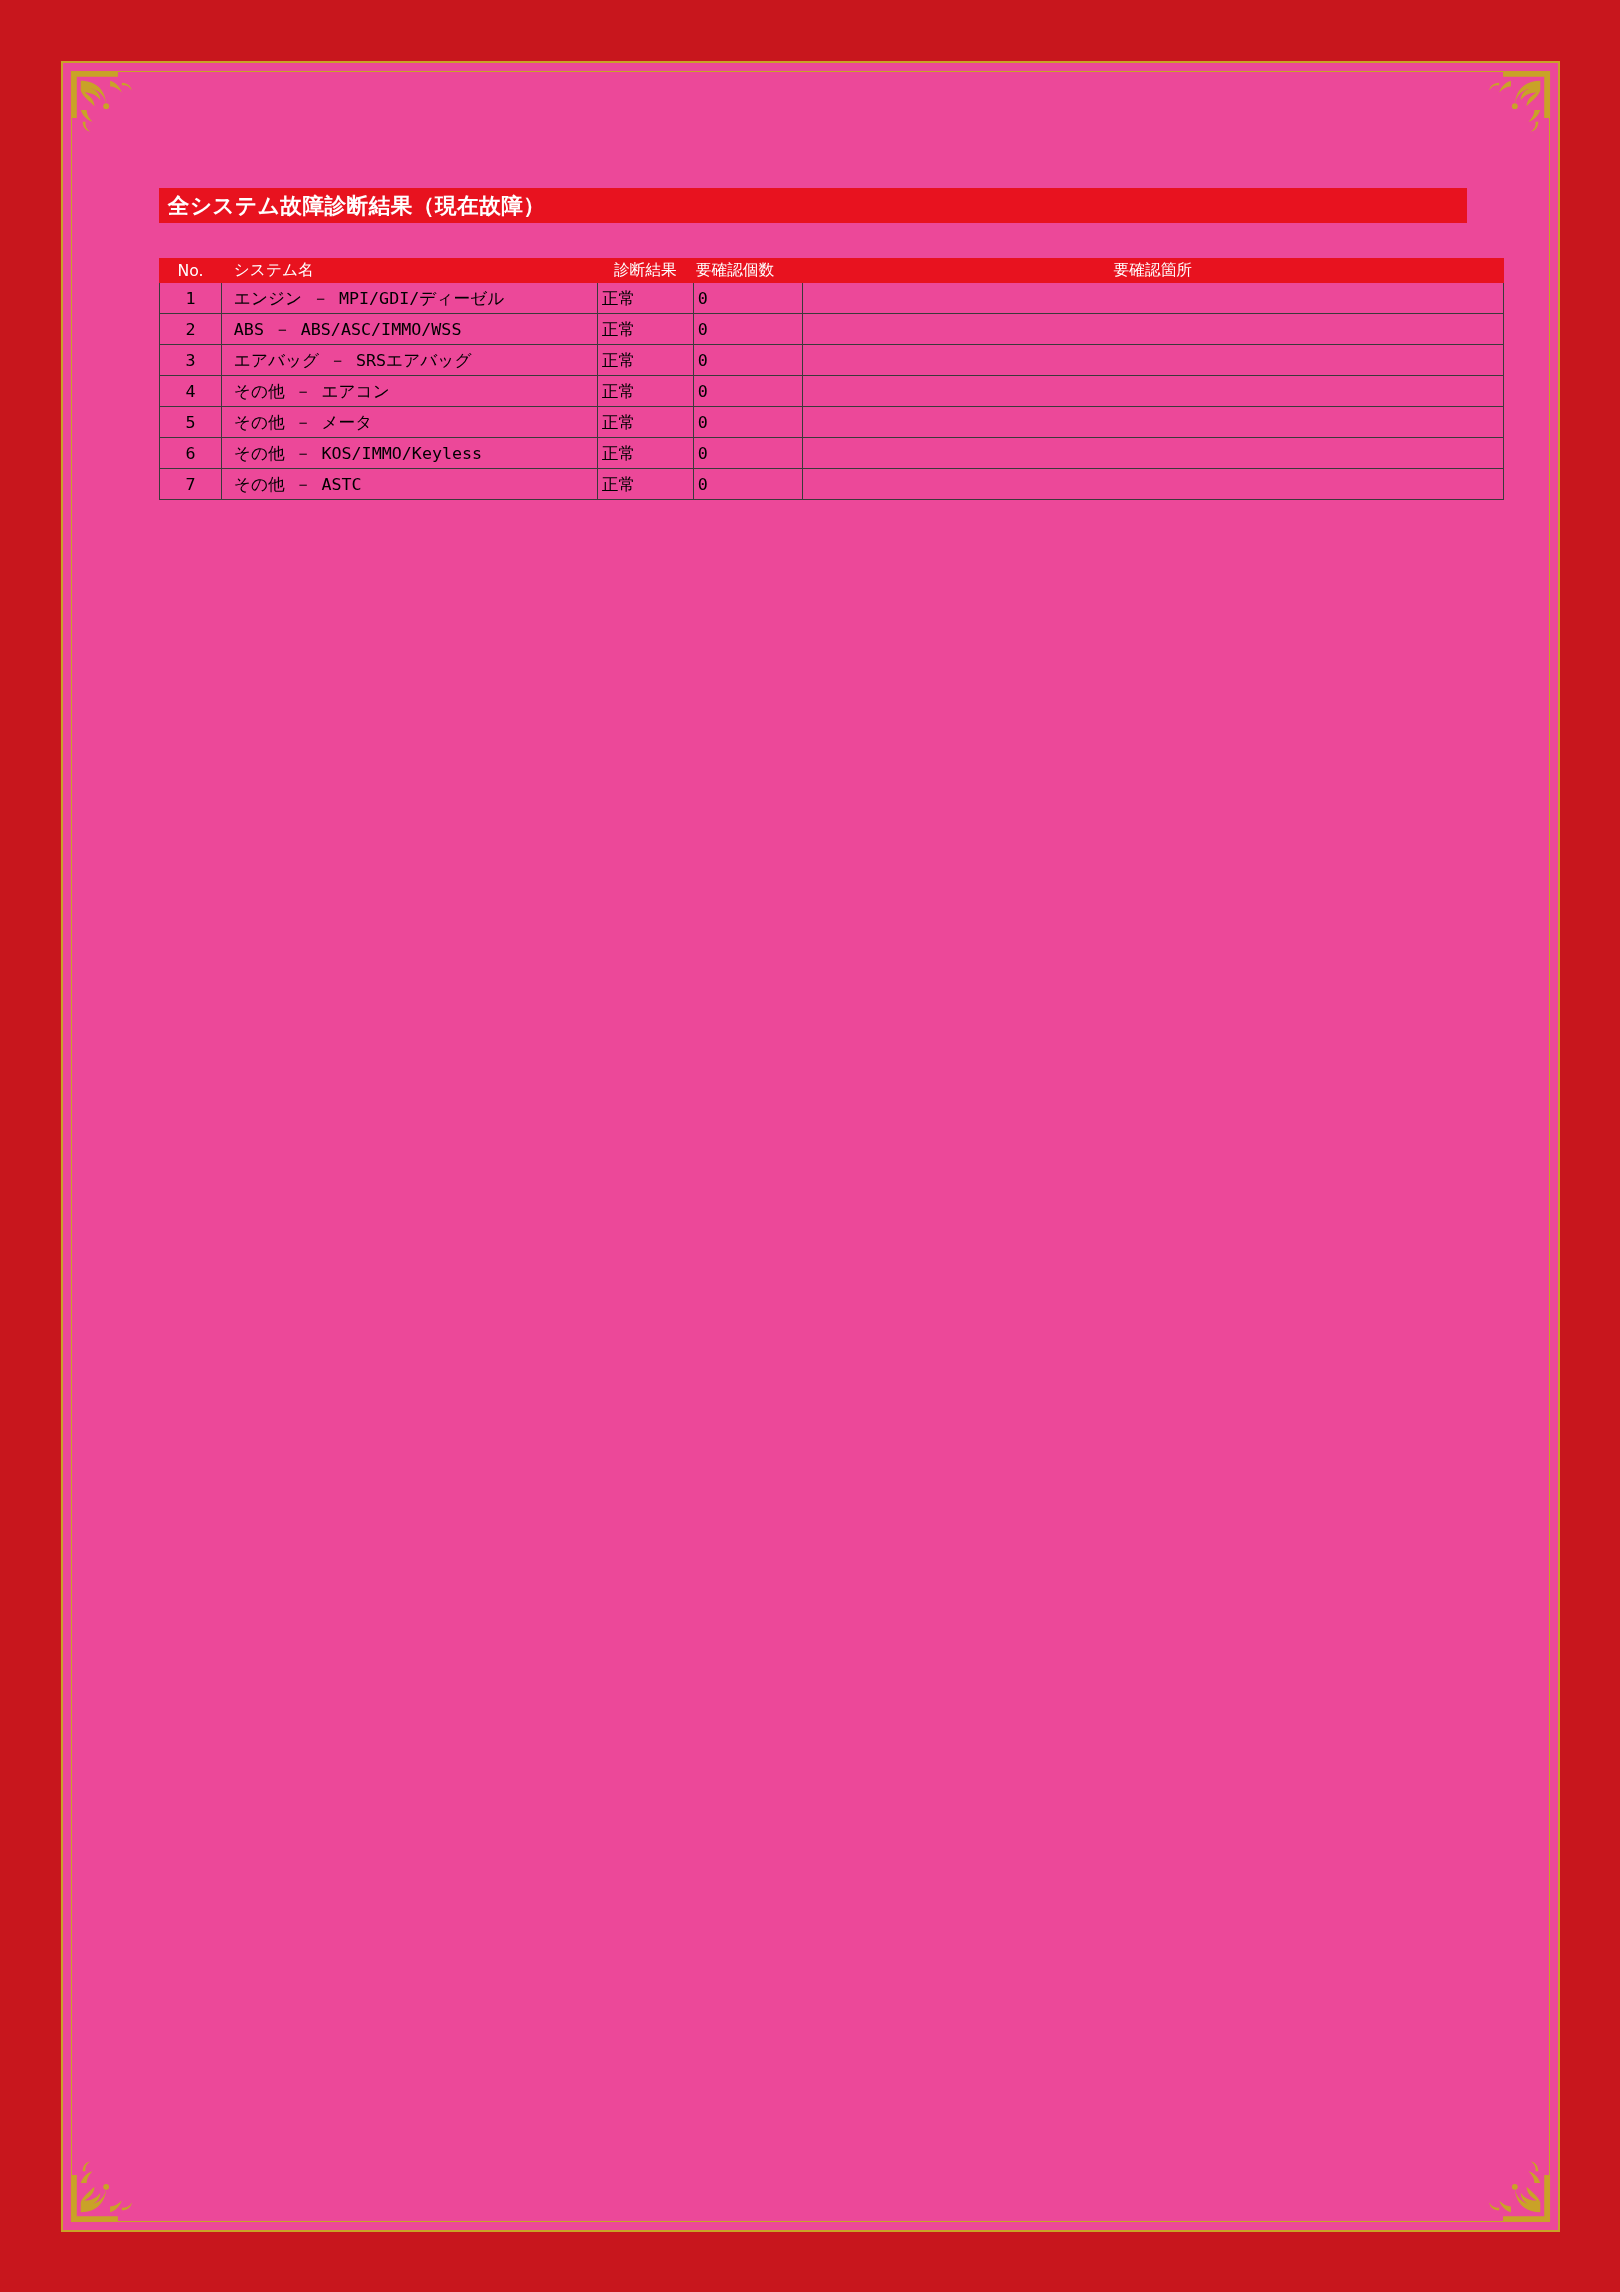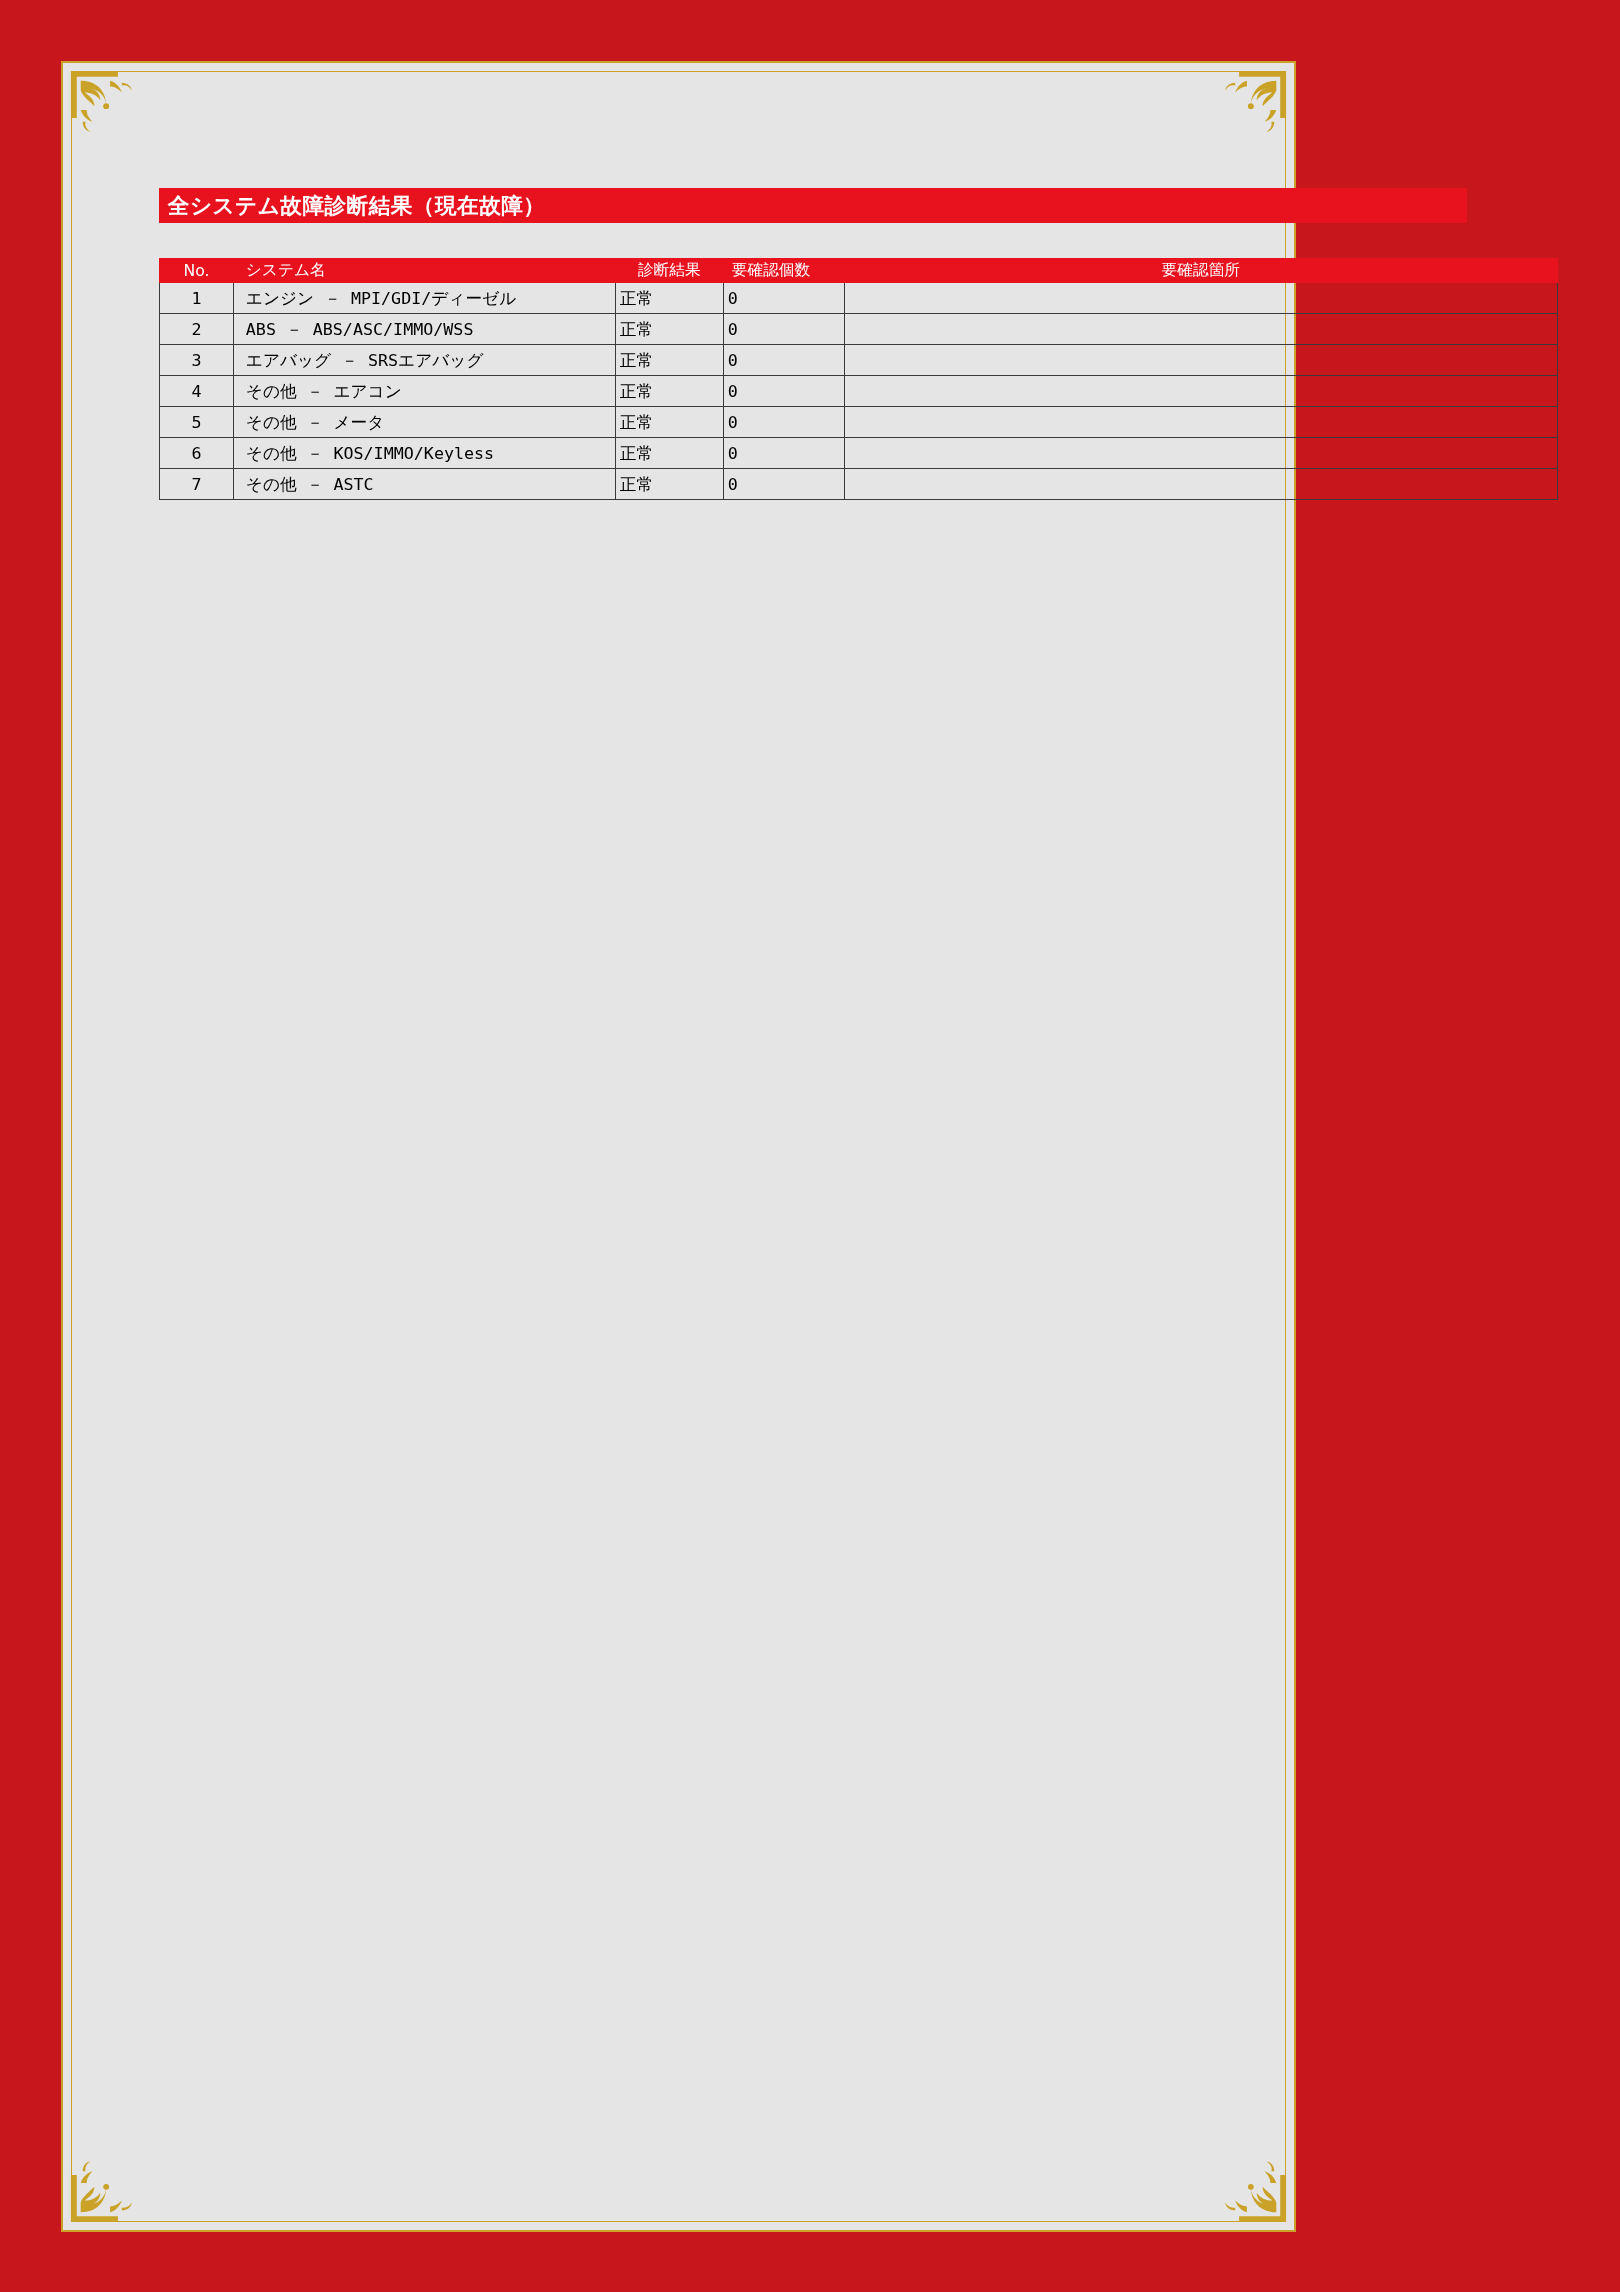--- a/index.html
+++ b/index.html
@@ -12,23 +12,23 @@
     background: #c8161d;
     font-family: "DejaVu Sans", "Liberation Sans", sans-serif;
     overflow: hidden;
   }
 
   
   .page-frame {
     position: absolute;
     left: 61px;
     top: 61px;
-    width: 1235px;
+    width: 1499px;
     height: 2171px;
-    background: #e5e5e5;
+    background: #ec4899;
     box-sizing: border-box;
     border: 2.9px solid #c9a227;
   }
   .page-frame-inner {
     position: absolute;
     left: 7.8px;
     top: 7.8px;
     right: 7.8px;
     bottom: 7.8px;
     border: 1px solid #c9a227;
@@ -72,21 +72,21 @@
     width: 1308px;
     table-layout: fixed;
   }
   table.result-table th {
     background: #e8121f;
     color: #ffffff;
     font-size: 15.7px;
     font-weight: normal;
     height: 21.6px;
     border: 1px solid #e8121f;
-    padding: 1px 8px;
+    padding: 1px 2px;
   }
   table.result-table td {
     border: 1px solid #3a3a3a;
     height: 28px;
     font-size: 16.7px;
     color: #000000;
     padding: 1px 3.9px;
     font-family: "DejaVu Sans Mono", "Liberation Mono", monospace;
   }
   .col-no     { width: 57px;  text-align: center; }

